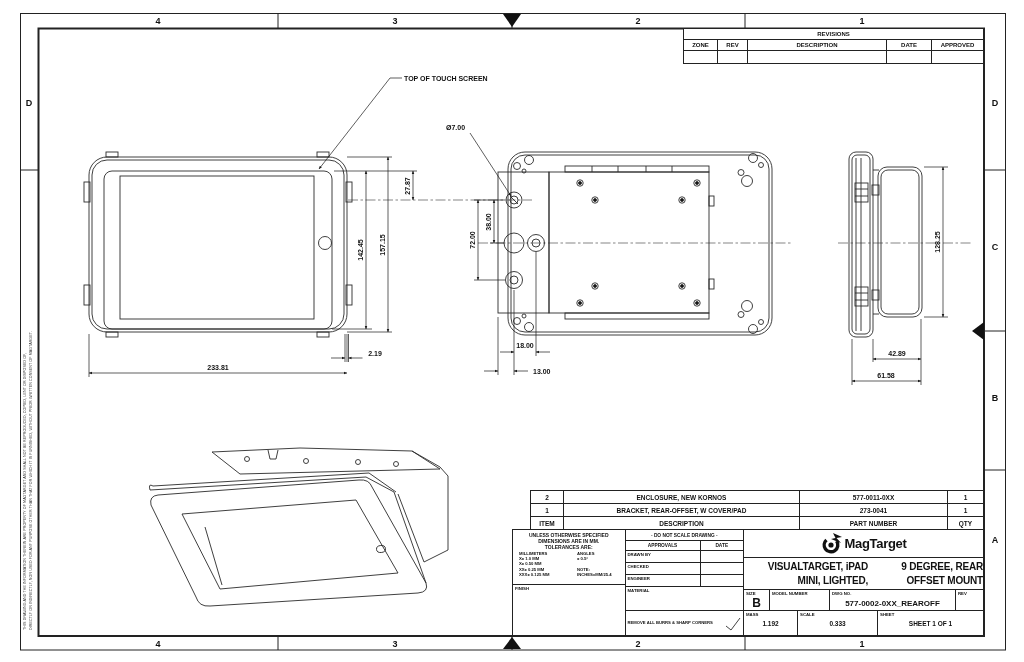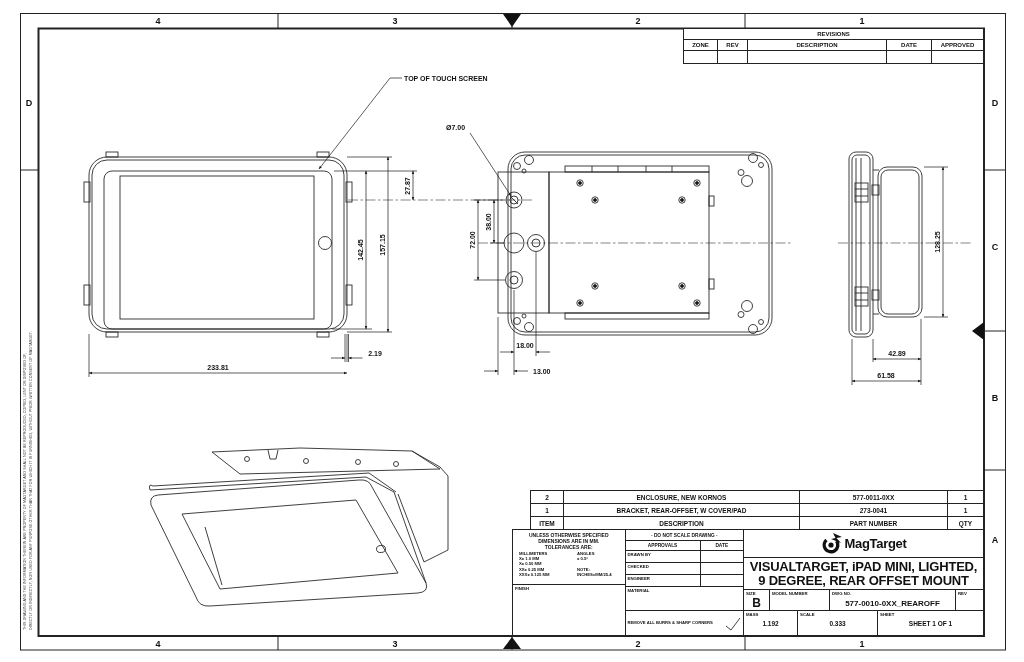--- a/index.html
+++ b/index.html
@@ -44,22 +44,22 @@
   .app-hdr .a2{flex:1;display:flex;align-items:center;justify-content:center;}
   .app-row{height:12px;display:flex;border-bottom:1px solid #222;font-size:4.3px;font-weight:bold;}
   .app-row .a1{width:75px;border-right:1px solid #222;position:relative;}
   .app-row .a2{flex:1;}
   .mat{height:24px;position:relative;border-bottom:1px solid #222;}
   .deburr{flex:1;position:relative;font-size:4.2px;font-weight:bold;display:flex;align-items:center;
           padding-left:2px;padding-right:18px;line-height:4.6px;}
   .logo-row{height:29px;display:flex;align-items:center;justify-content:center;gap:2px;
             border-bottom:1px solid #222;}
   .logo-text{font-size:13px;font-weight:bold;letter-spacing:-.3px;}
-  .title-row{height:32px;border-bottom:1px solid #222;display:flex;flex-direction:column;
-             align-items:center;justify-content:center;font-size:13px;font-weight:bold;
+  .title-row{height:32px;border-bottom:1px solid #222;display:flex;
+             align-items:center;justify-content:center;font-size:10px;font-weight:bold;
              line-height:14px;letter-spacing:-.2px;text-align:right;}
   .id-row{height:22px;display:flex;border-bottom:1px solid #222;}
   .id-cell{position:relative;border-right:1px solid #222;display:flex;align-items:flex-end;
            justify-content:center;font-weight:bold;}
   .id-cell:last-child{border-right:none;}
   .stat-row{height:24px;display:flex;}
   .stat-cell{position:relative;border-right:1px solid #222;display:flex;align-items:center;
              justify-content:center;font-weight:bold;font-size:6.5px;}
   .stat-cell:last-child{border-right:none;}
 </style>
@@ -426,21 +426,21 @@
       <div class="id-row">
         <div class="id-cell" style="width:26px;font-size:12px">
           <span class="mini-label">SIZE</span>
           <span>B</span>
         </div>
         <div class="id-cell" style="width:60px">
           <span class="mini-label">MODEL NUMBER</span>
         </div>
         <div class="id-cell" style="width:126px;font-size:8px;align-items:center">
           <span class="mini-label">DWG NO.</span>
-          <span style="margin-top:7px">577-0010-0XX_REAROFF</span>
+          <span style="margin-top:7px">577-0002-0XX_REAROFF</span>
         </div>
         <div class="id-cell" style="flex:1">
           <span class="mini-label">REV</span>
         </div>
       </div>
       <div class="stat-row">
         <div class="stat-cell" style="width:54px">
           <span class="mini-label">MASS</span>
           <span>1.192</span>
         </div>

